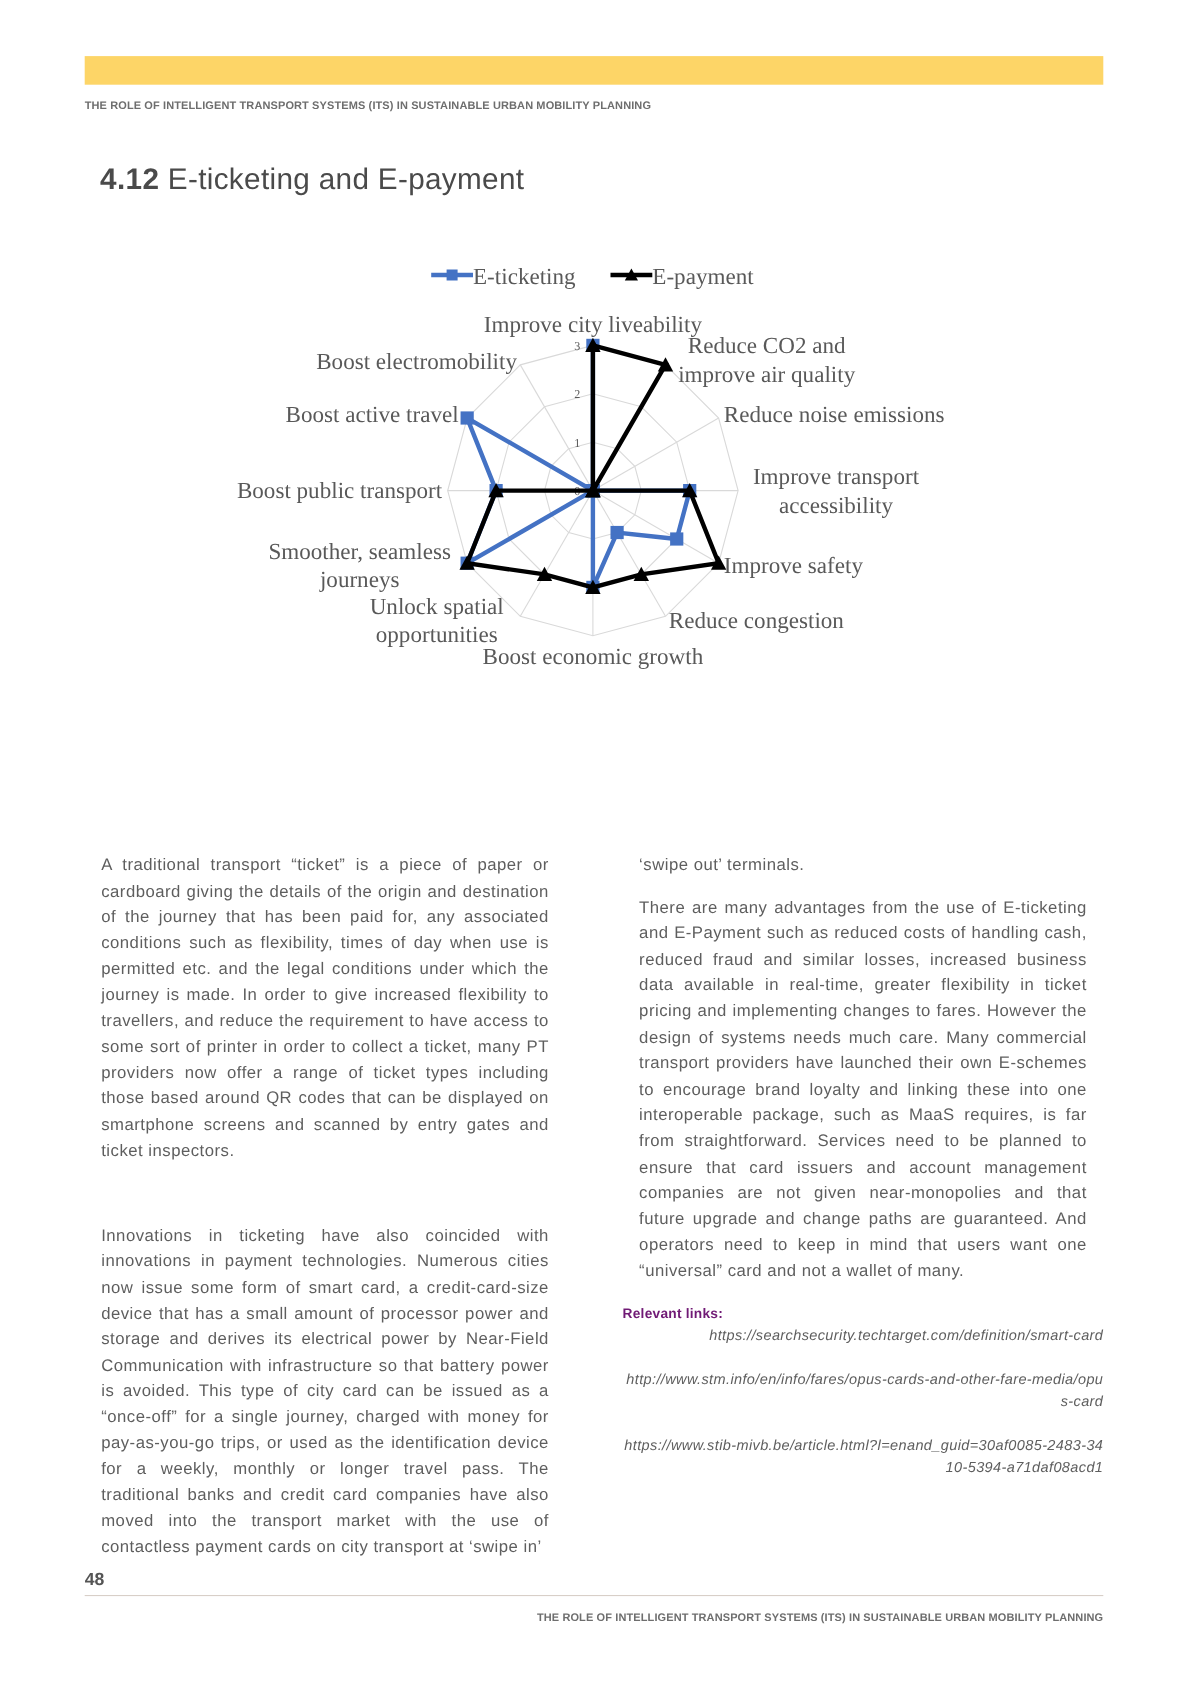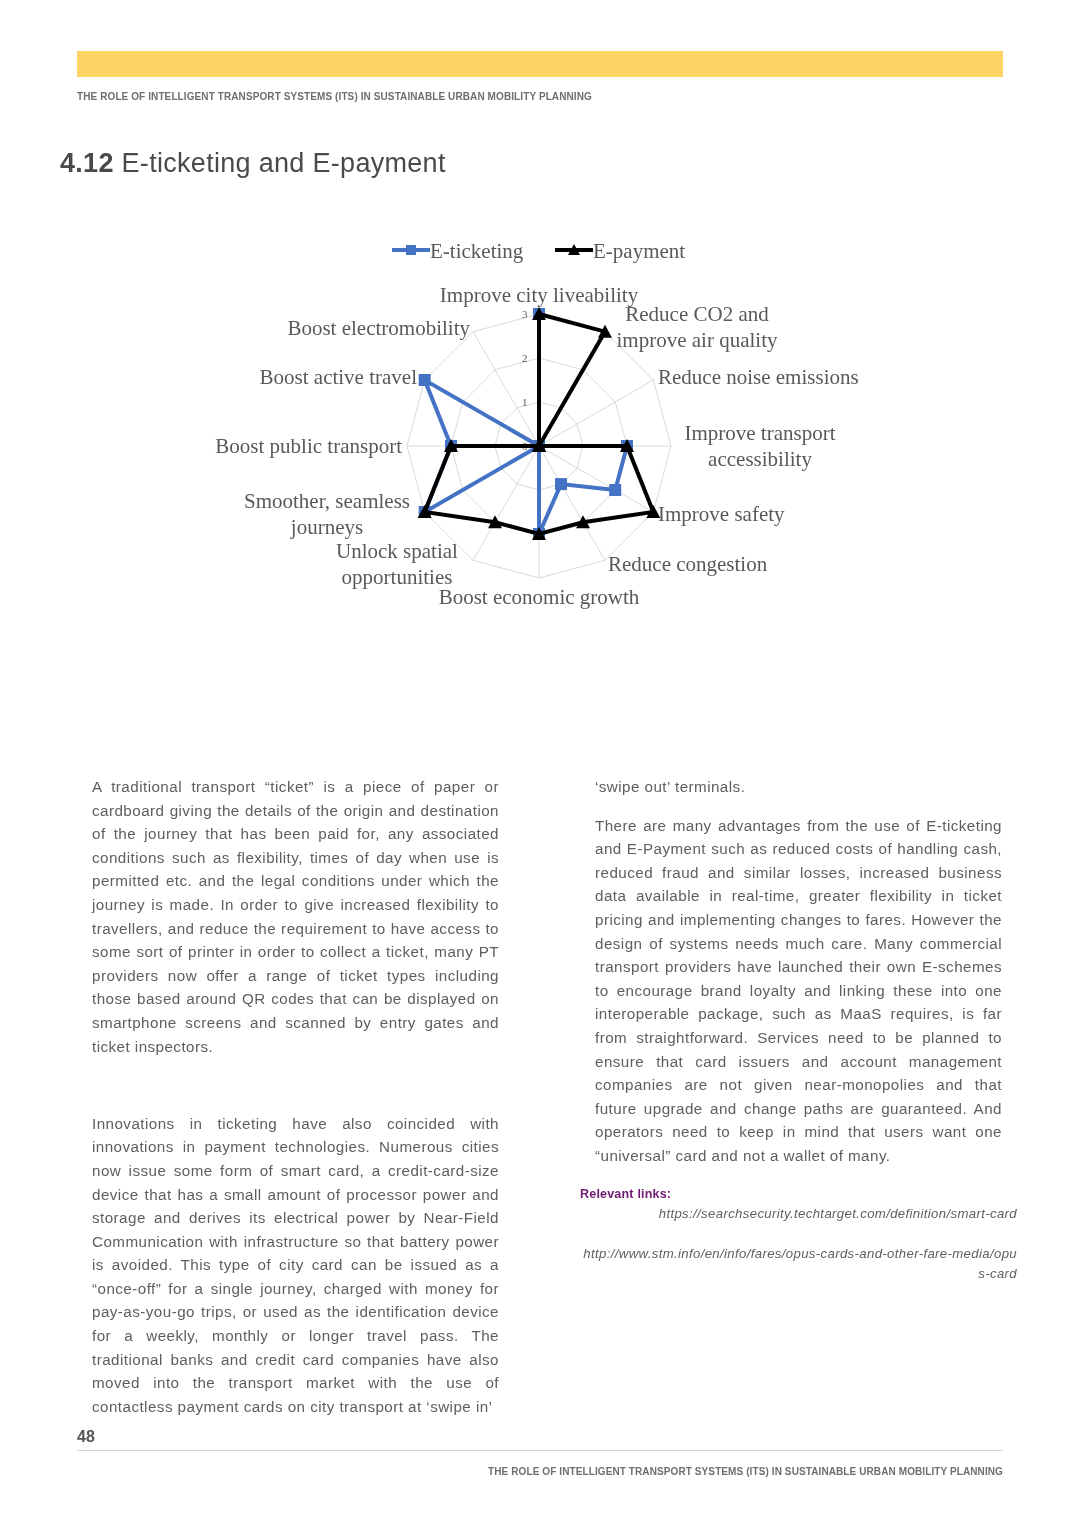--- a/index.html
+++ b/index.html
@@ -1,30 +1,30 @@
 <!DOCTYPE html>
 <html><head>
 <meta charset="utf-8">
 <style>
   html, body { margin: 0; padding: 0; background: #ffffff; }
   body { width: 1080px; height: 1528px; position: relative; overflow: hidden;
          font-family: "DejaVu Sans", sans-serif; color: #5a5a5a; }
   .top-bar { position: absolute; left: 77px; top: 51px; width: 926px; height: 26px; background: #fdd567; }
   .running-head { position: absolute; left: 77px; top: 91px; font-size: 10px; font-weight: bold;
                   letter-spacing: 0.1px; color: #6e6e6e; font-family: "Liberation Sans", sans-serif; }
-  .section-title { position: absolute; left: 60px; top: 148px; font-size: 27px; color: #4a4a4a;
+  .section-title { position: absolute; left: 91px; top: 148px; font-size: 27px; color: #4a4a4a;
                    font-family: "Liberation Sans", sans-serif; letter-spacing: 0.3px; }
   .section-title .num { font-weight: bold; }
   svg#chart { position: absolute; left: 0; top: 220px; }
   .chart-text { font-family: "Liberation Serif", serif; fill: #595959; }
   .col { position: absolute; width: 437px; font-size: 15.2px; line-height: 23.6px; color: #5e5e5e;
          font-family: "Liberation Sans", sans-serif; text-align: justify; letter-spacing: 0.45px; }
   .col p { margin: 15px; }
   .col-left { left: 77px; top: 760px; }
-  .col-right { left: 580px; top: 760px; }
+  .col-right { left: 566px; top: 760px; }
   .gap { height: 23.6px; }
   .links-title { font-weight: bold; font-size: 12.5px; margin-top: 16px; line-height: 20px; color: #701a75; letter-spacing: 0.2px; }
   .link { font-style: italic; font-size: 13.2px; line-height: 20px; text-align: right; color: #5e5e5e;
           display: block; text-decoration: none; letter-spacing: 0.35px; word-break: break-all; }
   .link-gap { height: 20px; }
   .footer-rule { position: absolute; left: 77px; top: 1450px; width: 926px; height: 1px; background: #d8cfc8; }
   .page-num { position: absolute; left: 77px; top: 1428px; font-size: 16px; font-weight: bold; color: #555;
               font-family: "Liberation Sans", sans-serif; }
   .footer-title { position: absolute; right: 77px; top: 1466px; font-size: 10px; font-weight: bold; color: #6e6e6e;
                   font-family: "Liberation Sans", sans-serif; letter-spacing: 0.1px; }
@@ -131,17 +131,18 @@
 </div>
 
 <div class="col col-right">
   <p>‘swipe out’ terminals.</p>
   <p>There are many advantages from the use of E-ticketing and E-Payment such as reduced costs of handling cash, reduced fraud and similar losses, increased business data available in real-time, greater flexibility in ticket pricing and implementing changes to fares.  However the design of systems needs much care.  Many commercial transport providers have launched their own E-schemes to encourage brand loyalty and linking these into one interoperable package, such as MaaS requires, is far from straightforward.  Services need to be planned to ensure that card issuers and account management companies are not given near-monopolies and that future upgrade and change paths are guaranteed.  And operators need to keep in mind that users want one “universal” card and not a wallet of many.</p>
   <div class="links-title">Relevant links:</div>
   <a class="link">https://searchsecurity.techtarget.com/definition/smart-card</a>
   <div class="link-gap"></div>
   <a class="link">http://www.stm.info/en/info/fares/opus-cards-and-other-fare-media/opus-card</a>
   <div class="link-gap"></div>
+  <a class="link">https://www.stib-mivb.be/article.html?l=enand_guid=30af0085-2483-3410-5394-a71daf08acd1</a>
 </div>
 
 <div class="footer-rule"></div>
 <div class="page-num">48</div>
 <div class="footer-title">THE ROLE OF INTELLIGENT TRANSPORT SYSTEMS (ITS) IN SUSTAINABLE URBAN MOBILITY PLANNING</div>
 
 </body></html>

